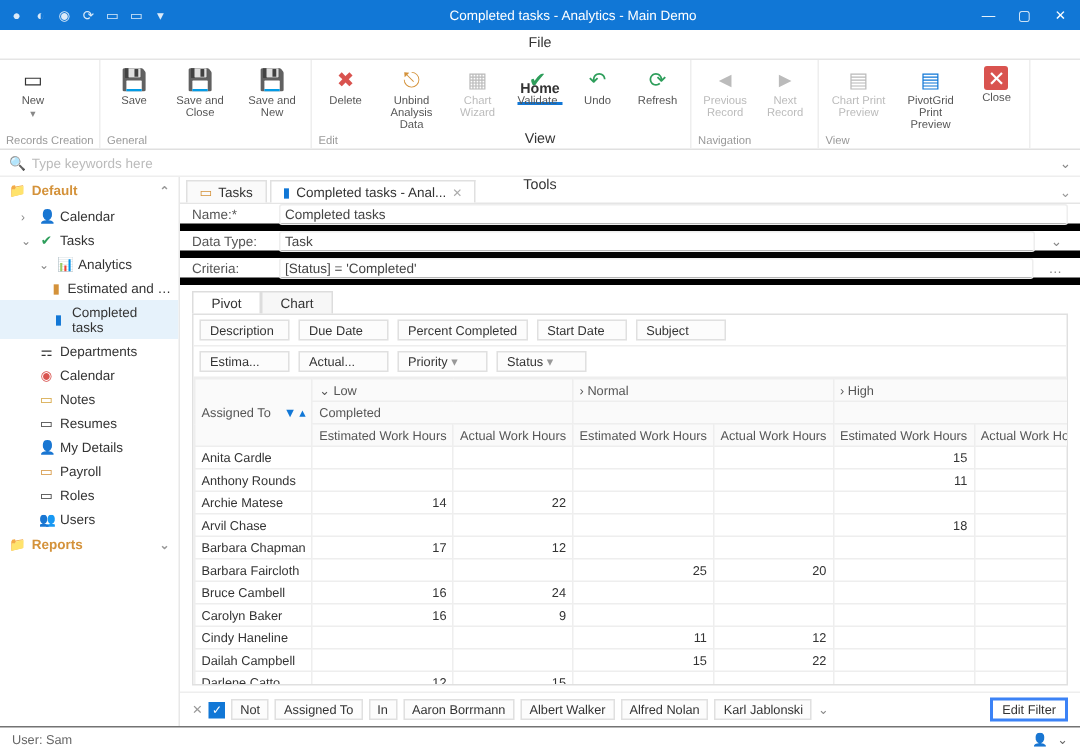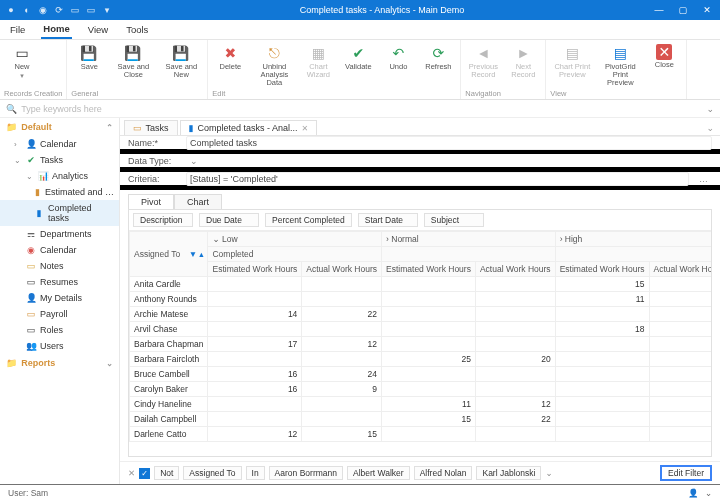--- a/index.html
+++ b/index.html
@@ -3,21 +3,21 @@
 <meta charset="utf-8">
 <style>
 * { box-sizing: border-box; margin: 0; padding: 0; font-family: "Segoe UI", Arial, sans-serif; }
 body { width: 720px; height: 500px; overflow: hidden; background: #fff; font-size: 9px; color: #333; }
 .titlebar { height: 20px; background: #1177d6; color: #fff; display: flex; align-items: center; padding: 0 6px; font-size: 9px; }
 .tb-icons { display: flex; gap: 6px; }
 .tb-icons span { width: 10px; height: 10px; display: flex; align-items: center; justify-content: center; opacity: 0.85; }
 .tb-title { flex: 1; text-align: center; }
 .tb-winctl { display: flex; gap: 10px; }
 .tb-winctl span { width: 14px; text-align: center; }
-.menubar { height: 20px; background: #fff; display: flex; align-items: center; padding: 0 8px; gap: 14px; border-bottom: 1px solid #e5e5e5; font-size: 9.5px; }
+.menubar { height: 20px; background: #fff; display: flex; align-items: center; padding: 0 8px; gap: 14px; border-bottom: 1px solid #e5e5e5; font-size: 9.5px; flex-direction: column; }
 .menubar span { padding: 3px 2px; }
 .menubar .active { border-bottom: 2px solid #1177d6; font-weight: 600; }
 .ribbon { height: 60px; background: #fff; border-bottom: 1px solid #e0e0e0; display: flex; }
 .rgroup { border-right: 1px solid #eee; display: flex; flex-direction: column; padding: 2px 4px 1px; }
 .rgroup-items { display: flex; flex: 1; align-items: flex-start; gap: 4px; }
 .ritem { display: flex; flex-direction: column; align-items: center; width: 36px; text-align: center; gap: 1px; padding-top: 2px; }
 .ritem.wide { width: 44px; }
 .ritem .ico { width: 18px; height: 18px; display: flex; align-items: center; justify-content: center; font-size: 14px; }
 .ritem .lbl { font-size: 7.5px; line-height: 1.05; color: #555; }
 .ritem.disabled .lbl, .ritem.disabled .ico { color: #bbb; }
@@ -276,40 +276,47 @@
         </div>
       <span style="margin-left:auto;padding:2px 6px;color:#999">⌄</span>
     </div>
 
     <div class="formrow">
         <span class="flabel">Name:*</span>
         <span class="fval">Completed tasks</span>
       </div>
     <div class="formrow">
         <span class="flabel">Data Type:</span>
+        <span class="fval">Task</span>
         <span class="drop">⌄</span>
       </div>
     <div class="formrow">
         <span class="flabel">Criteria:</span>
         <span class="fval">[Status] = 'Completed'</span>
         <span class="drop">…</span>
       </div>
 
     <div class="subtabs">
       <div class="subtab active">Pivot</div>
       <div class="subtab">Chart</div>
     </div>
 
     <div class="pivotwrap">
       <div class="fieldchips">
         <div class="chip">Description</div>
         <div class="chip">Due Date</div>
         <div class="chip">Percent Completed</div>
         <div class="chip">Start Date</div>
         <div class="chip">Subject</div>
+      </div>
+      <div class="axisrow">
+        <div class="chip">Estima...</div>
+        <div class="chip">Actual...</div>
+        <div class="chip"><span>Priority</span> <span style="color:#999">▾</span></div>
+        <div class="chip"><span>Status</span> <span style="color:#999">▾</span></div>
       </div>
 
       <div class="gridcontainer">
       <table class="pivot">
         <thead>
           <tr>
             <th rowspan="3" class="rowhdr"><span>Assigned To</span> <span style="float:right;color:#1177d6">▴</span> <span style="float:right;color:#1177d6;margin-right:2px">▼</span></th>
             <th colspan="2">⌄ <span>Low</span></th>
             <th colspan="2">› <span>Normal</span></th>
             <th colspan="2">› <span>High</span></th>

